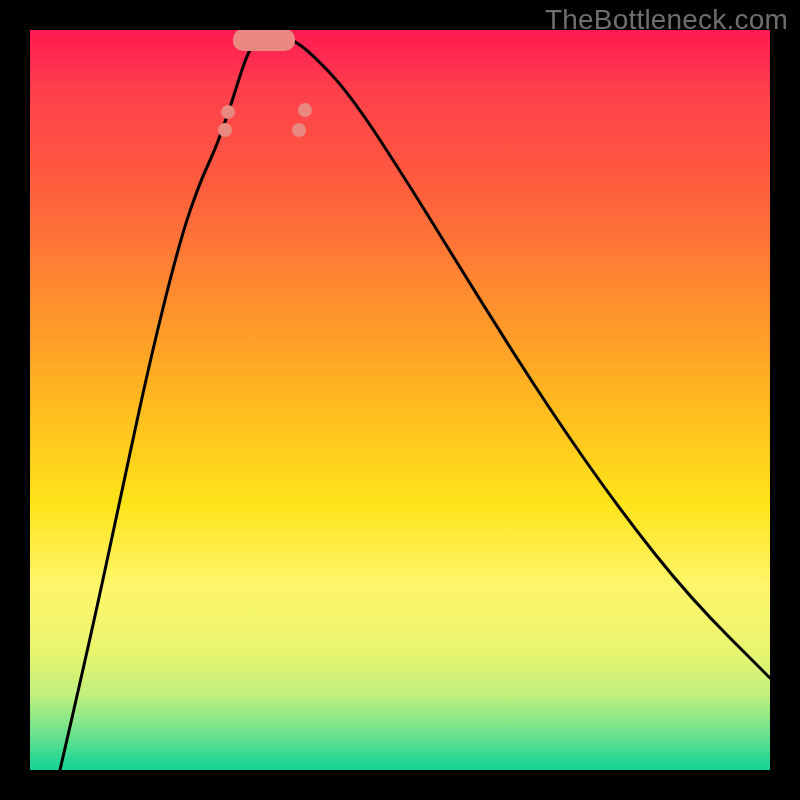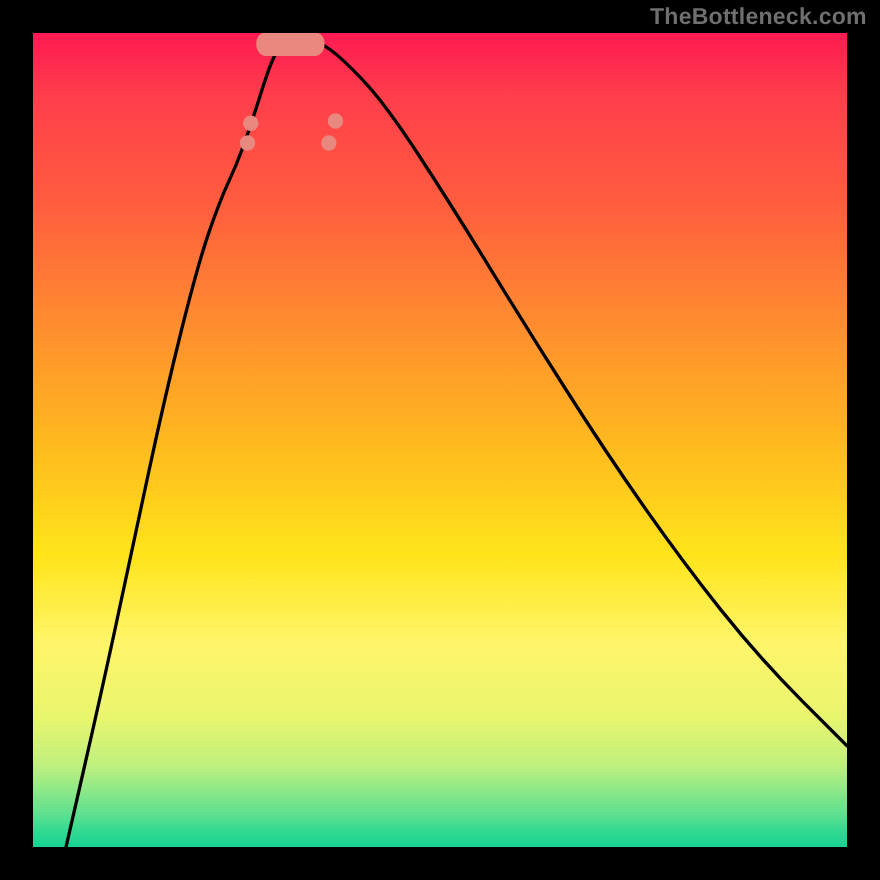--- a/index.html
+++ b/index.html
@@ -40,23 +40,23 @@
       #5de08f 96%,
       #33d992 98%,
       #16d394 100%
     );
   }
   .watermark {
     position: absolute;
     top: 4px;
     right: 12px;
     color: #6f6f6f;
-    font-size: 21px;
+    font-size: 28px;
     letter-spacing: 0.2px;
-    font-weight: 700;
+    font-weight: 400;
     font-family: Arial, Helvetica, sans-serif;
     user-select: none;
   }
   svg.curve {
     position: absolute;
     inset: 0;
     width: 740px;
     height: 740px;
   }
   .dot {

